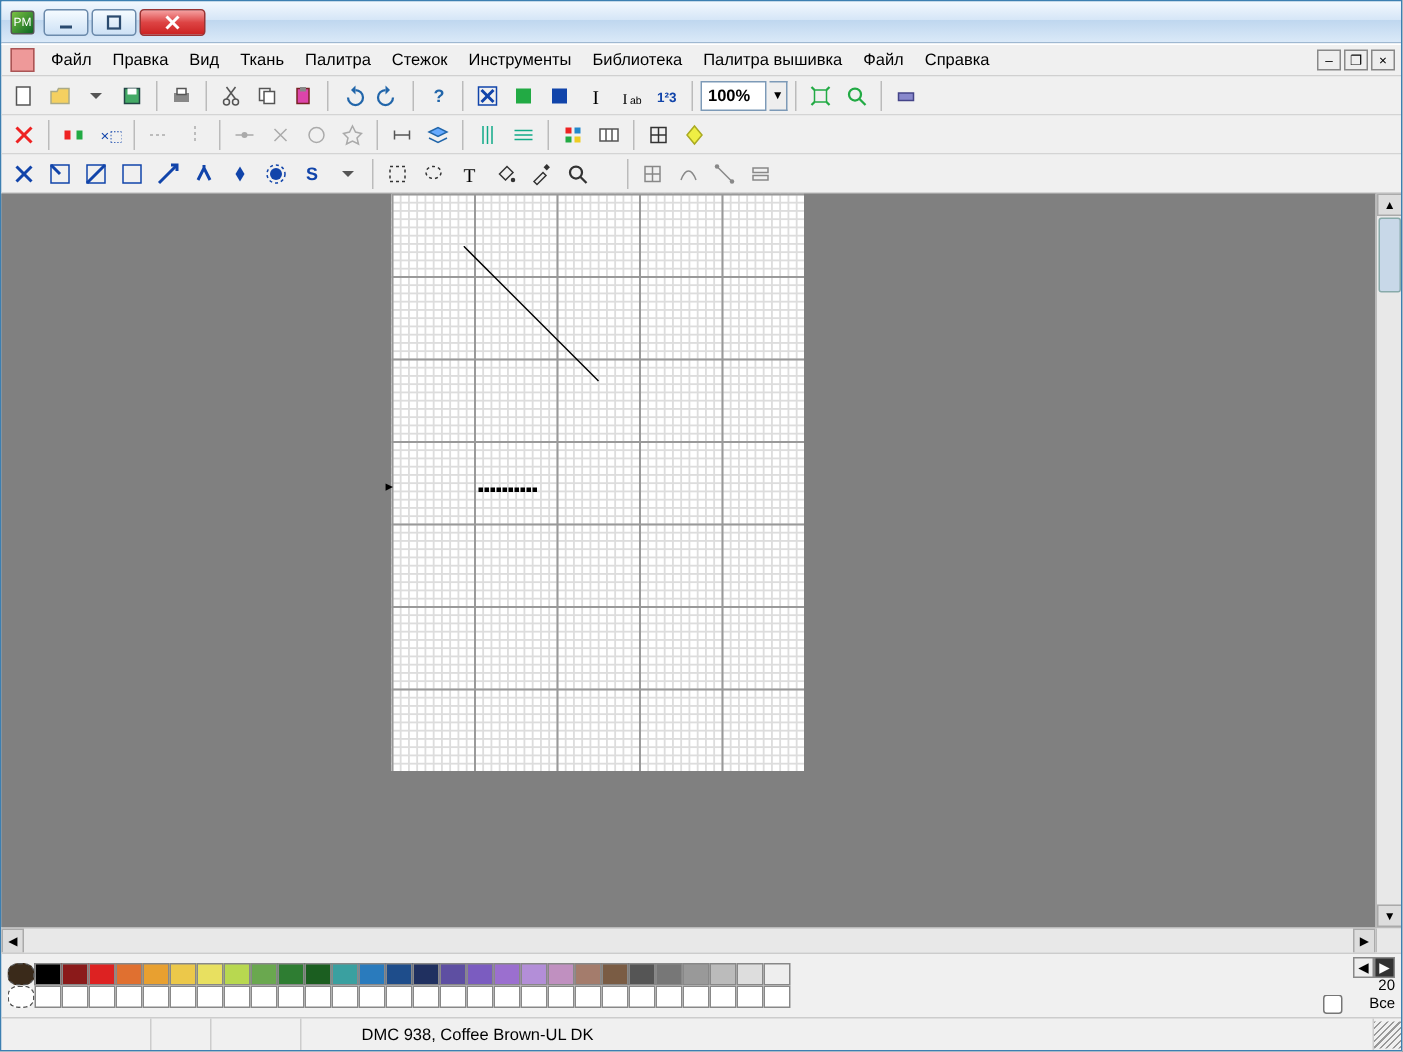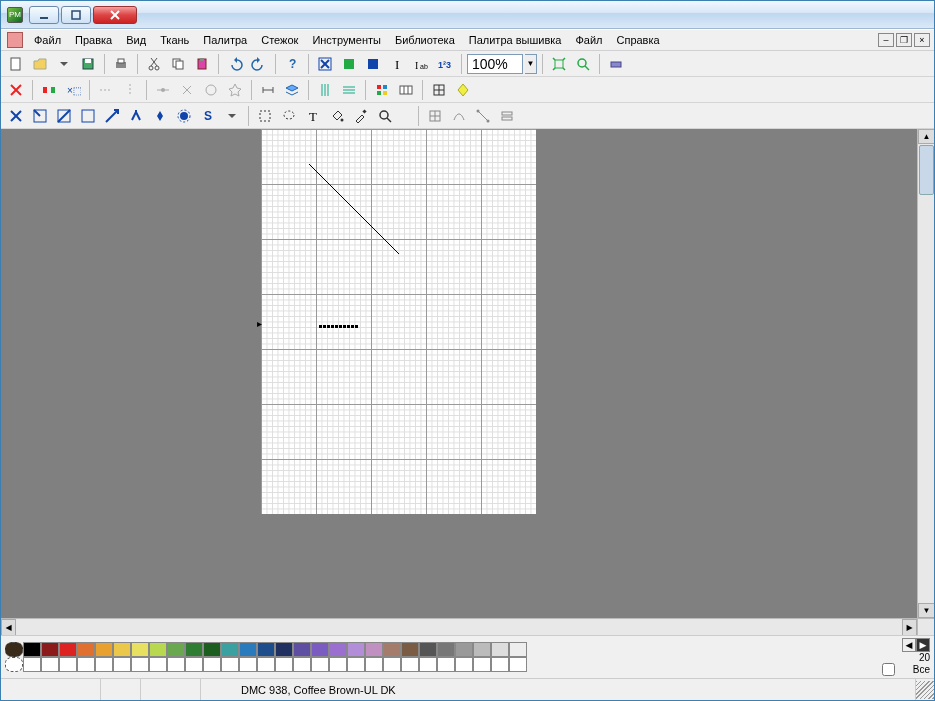--- a/index.html
+++ b/index.html
@@ -48,22 +48,22 @@
   .toolrow {
     height: 26px; background: #f0f0f0; border-bottom: 1px solid #d4d4d4;
     display: flex; align-items: center; padding: 0 4px; gap: 2px;
   }
   .tbtn {
     width: 22px; height: 22px; display: flex; align-items: center; justify-content: center;
     border: 1px solid transparent; border-radius: 2px;
   }
   .tsep { width: 1px; height: 20px; background: #bbb; margin: 0 3px; }
   .zoom-input {
-    width: 56px; height: 20px; border: 1px solid #7d9ab7; background: #fff;
-    font-size: 14px; text-align: left; padding: 0 4px;
+    width: 44px; height: 20px; border: 1px solid #7d9ab7; background: #fff;
+    font-size: 11px; text-align: left; padding: 0 4px; font-weight: bold;
   }
   .zoom-drop { width:12px; height:20px; border:1px solid #7d9ab7; border-left:none; background:#eee; font-size:8px; display:flex; align-items:center; justify-content:center;}
   
   .tbtn svg, .winbtn svg, .mdi-btn svg { width: 16px; height: 16px; }
   
   .highlight-box {
     border: 3px solid #e31b1b; border-radius: 4px;
     position: absolute;
   }
   .red-arrow { position: absolute; pointer-events: none; }

